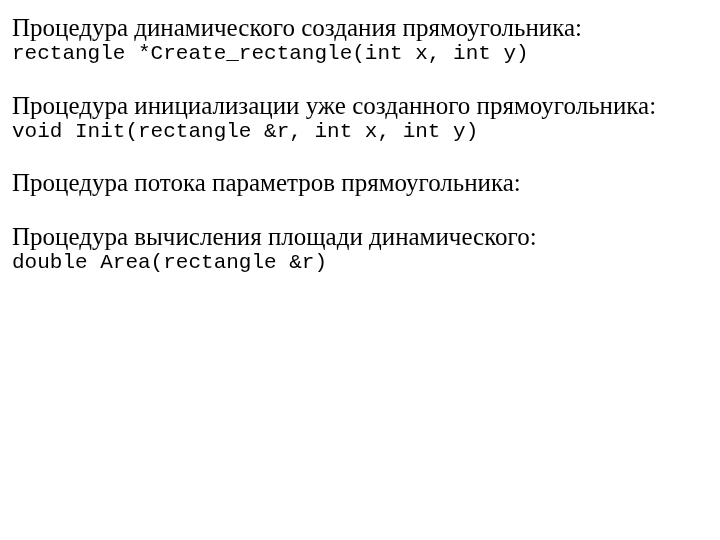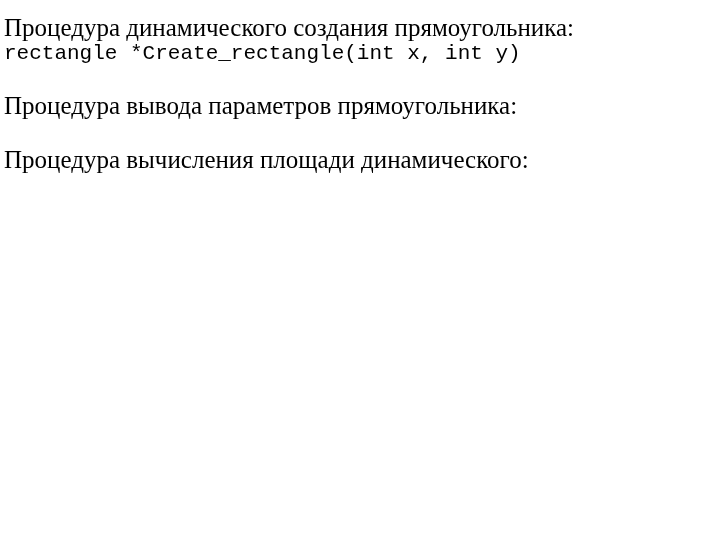--- a/index.html
+++ b/index.html
@@ -7,20 +7,21 @@
     padding: 0;
     width: 720px;
     height: 540px;
     background: #ffffff;
     font-family: "Times New Roman", Times, serif;
     color: #000000;
   }
   .page {
     box-sizing: border-box;
     padding: 14px 16px 16px 4px;
+    margin-left: 8px;
   }
   .block {
     margin-bottom: 26px;
   }
   .block:last-child {
     margin-bottom: 0;
   }
   .desc {
     font-size: 25px;
     line-height: 1.12;
@@ -37,23 +38,28 @@
 </head>
 <body>
 
 <div class="page">
 
   <div class="block">
     <div class="desc">Процедура динамического создания прямоугольника:</div>
     <div class="code">rectangle *Create_rectangle(int x, int y)</div>
   </div>
 
+  <div class="block">
+    <div class="desc">Процедура инициализации уже созданного прямоугольника:</div>
+    <div class="code">void Init(rectangle &amp;r, int x, int y)</div>
+  </div>
 
 
   <div class="block">
-    <div class="desc">Процедура вывода параметров прямоугольника:</div>
+    <div class="desc">Процедура потока параметров прямоугольника:</div>
   </div>
 
   <div class="block">
     <div class="desc">Процедура вычисления площади динамического:</div>
+    <div class="code">double Area(rectangle &amp;r)</div>
   </div>
 
 </div>
 
 </body></html>

